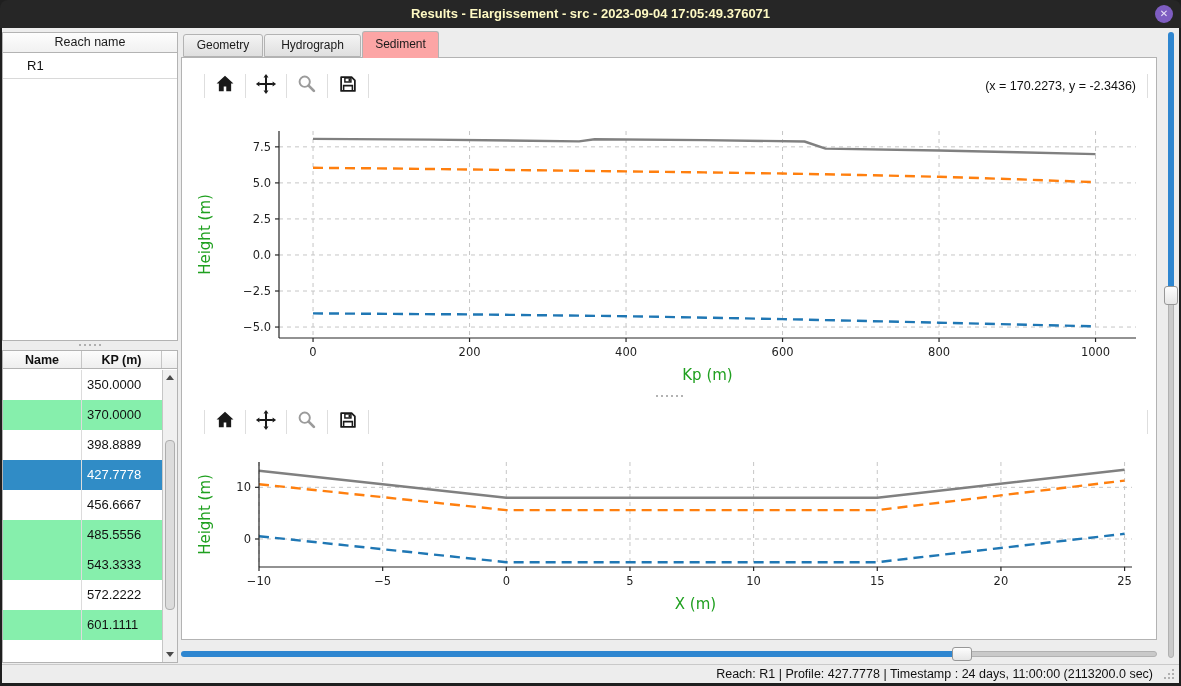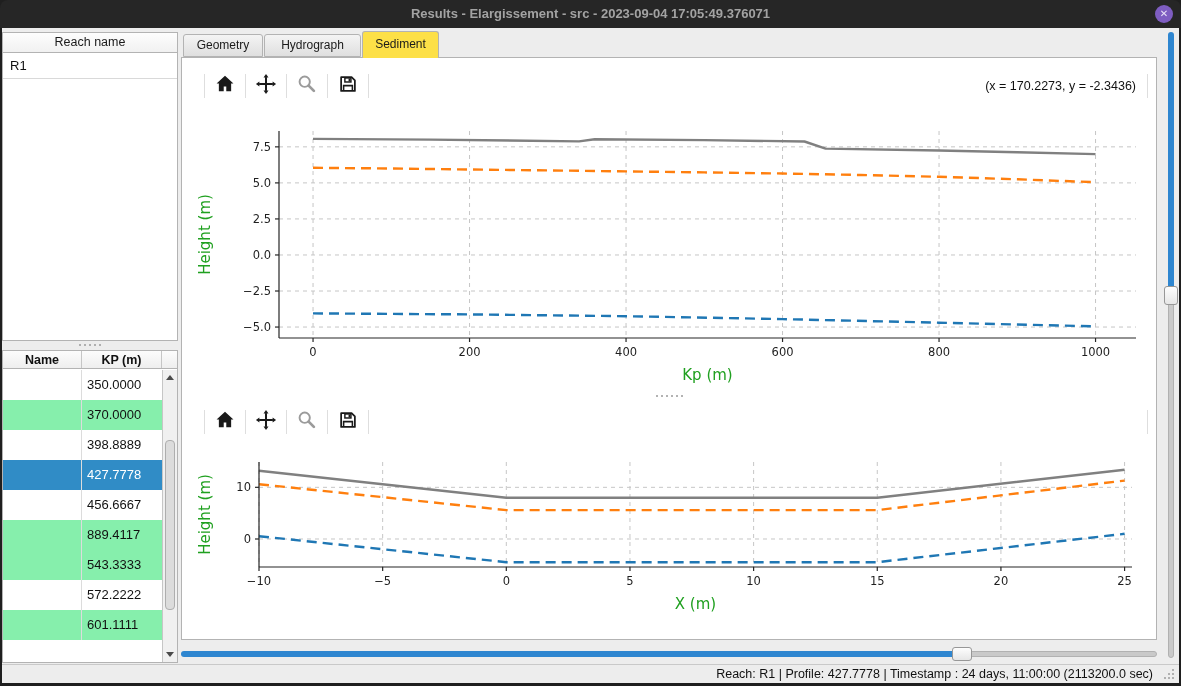--- a/index.html
+++ b/index.html
@@ -1,27 +1,27 @@
 <!DOCTYPE html>
 <html><head>
 <meta charset="utf-8">
 <style>
   html,body{margin:0;padding:0;background:#3a3a3a;}
   *{box-sizing:border-box;}
   .window{position:relative;width:1181px;height:686px;background:#1f1f1f;font-family:"Liberation Sans",sans-serif;overflow:hidden;}
   
   .titlebar{position:absolute;left:0;top:0;width:1181px;height:28px;background:#262626;border-radius:8px 8px 0 0;}
-  .titlebar .title{position:absolute;left:0;right:0;top:0;height:28px;line-height:28px;text-align:center;color:#a3a3a3;font-size:13px;font-weight:bold;}
+  .titlebar .title{position:absolute;left:0;right:0;top:0;height:28px;line-height:28px;text-align:center;color:#fef9c3;font-size:13px;font-weight:bold;}
   .closebtn{position:absolute;right:8px;top:5px;width:18px;height:18px;border-radius:50%;background:#7e5dc1;color:#e9e2f7;font-size:10px;line-height:18px;text-align:center;cursor:pointer;}
   
   .content-bg{position:absolute;left:2px;top:28px;width:1177px;height:655px;background:#ededed;}
   
   .reach-header{position:absolute;left:2px;top:32px;width:176px;height:21px;background:linear-gradient(#fdfdfd,#f1f1f1);border:1px solid #b3b3b3;text-align:center;font-size:12.5px;line-height:19px;color:#1a1a1a;}
   .reach-list{position:absolute;left:2px;top:52px;width:176px;height:289px;background:#fff;border:1px solid #b3b3b3;overflow:hidden;}
-  .reach-item{height:26px;line-height:26px;padding-left:7px;font-size:13px;color:#111;border-bottom:1px solid #d9d9d9;}
+  .reach-item{height:26px;line-height:26px;padding-left:24px;font-size:13px;color:#111;border-bottom:1px solid #d9d9d9;}
   .splitter-h{position:absolute;left:2px;top:341px;width:176px;height:8px;display:flex;align-items:center;justify-content:center;gap:3px;}
   .splitter-h i,.splitter-v i{width:2px;height:2px;background:#9a9a9a;border-radius:50%;display:block;}
   .ptable{position:absolute;left:2px;top:350px;width:176px;height:313px;background:#fff;border:1px solid #b3b3b3;overflow:hidden;}
   .ptable-head{display:flex;height:18px;background:linear-gradient(#fcfcfc,#eee);border-bottom:1px solid #b3b3b3;font-size:12.5px;font-weight:bold;color:#111;}
   .ptable-head .hc{line-height:18px;text-align:center;}
   .hc-name{width:79px;border-right:1px solid #c6c6c6;}
   .hc-kp{flex:1;border-right:1px solid #c6c6c6;}
   .hc-sb{width:15px;}
   .ptable-rows{position:absolute;left:0;top:19px;right:15px;bottom:0;overflow:hidden;}
   .prow{display:flex;height:30px;font-size:13px;color:#111;}
@@ -33,21 +33,21 @@
   .sb-arrow{position:absolute;left:0;width:14px;height:13px;display:flex;align-items:center;justify-content:center;}
   .sb-arrow.up{top:1px;}
   .sb-arrow.down{bottom:1px;}
   .tri-up{width:0;height:0;border-left:4px solid transparent;border-right:4px solid transparent;border-bottom:5px solid #4a4a4a;}
   .tri-down{width:0;height:0;border-left:4px solid transparent;border-right:4px solid transparent;border-top:5px solid #4a4a4a;}
   .sb-thumb{position:absolute;left:2px;width:10px;top:70px;height:170px;background:#dcdcdc;border:1px solid #aeaeae;border-radius:4px;}
   
   .tab{position:absolute;top:34px;height:23px;background:linear-gradient(#f4f4f4,#dfdfdf);border:1px solid #b3b3b3;border-radius:3px 3px 0 0;font-size:12px;color:#1a1a1a;text-align:center;line-height:21px;cursor:pointer;}
   .tab-geometry{left:183px;width:80px;}
   .tab-hydrograph{left:264px;width:97px;}
-  .tab.active{top:31px;height:27px;background:#fde047;border-bottom:none;z-index:3;line-height:25px;}
+  .tab.active{top:31px;height:27px;background:#fca5a5;border-bottom:none;z-index:3;line-height:25px;}
   .tab-sediment{left:362px;width:77px;}
   
   .plotframe{position:absolute;left:181px;top:57px;width:976px;height:583px;background:#fff;border:1px solid #b3b3b3;z-index:1;}
   .toolbar{position:absolute;left:20px;height:32px;display:flex;align-items:center;}
   .toolbar .sep{width:1px;height:24px;background:#dedede;margin:0 2px;}
   .tbtn{width:36px;height:30px;display:flex;align-items:center;justify-content:center;cursor:pointer;border-radius:3px;}
   .tb-endsep{position:absolute;right:8px;width:1px;height:24px;background:#dedede;}
   .coords{position:absolute;right:20px;top:0;height:32px;line-height:32px;font-size:12.5px;color:#111;}
   .splitter-v{position:absolute;left:0;right:0;display:flex;align-items:center;justify-content:center;gap:3px;height:8px;}
   .chart-mount{position:absolute;left:0;}
@@ -112,21 +112,21 @@
         <div class="prow sel">
           <div class="c-name"></div>
           <div class="c-kp">427.7778</div>
         </div>
         <div class="prow">
           <div class="c-name"></div>
           <div class="c-kp">456.6667</div>
         </div>
         <div class="prow alt">
           <div class="c-name"></div>
-          <div class="c-kp">889.4117</div>
+          <div class="c-kp">485.5556</div>
         </div>
         <div class="prow alt">
           <div class="c-name"></div>
           <div class="c-kp">543.3333</div>
         </div>
         <div class="prow">
           <div class="c-name"></div>
           <div class="c-kp">572.2222</div>
         </div>
         <div class="prow alt">

